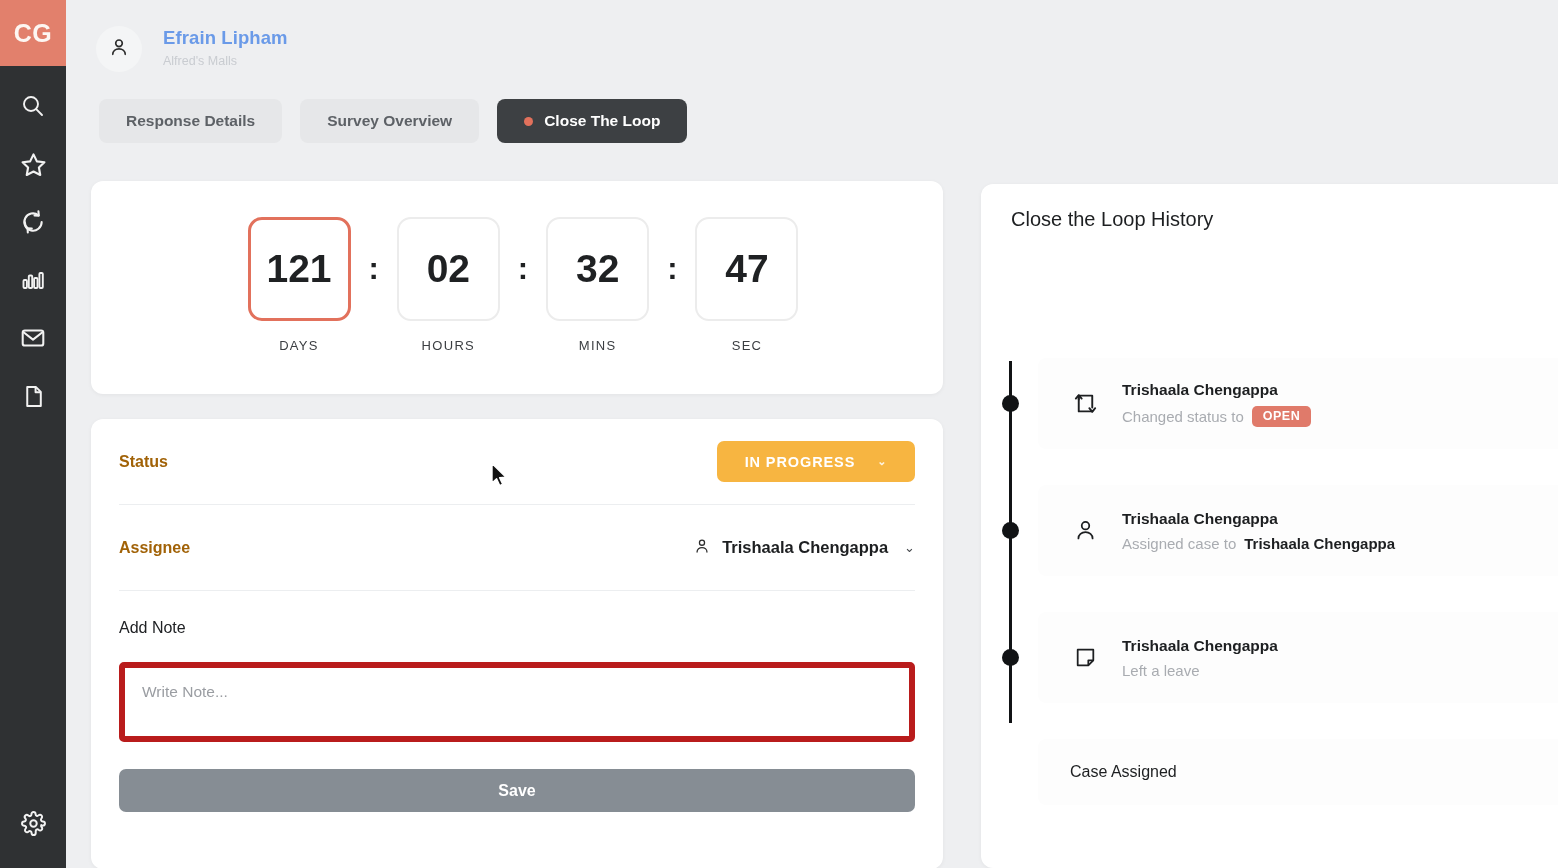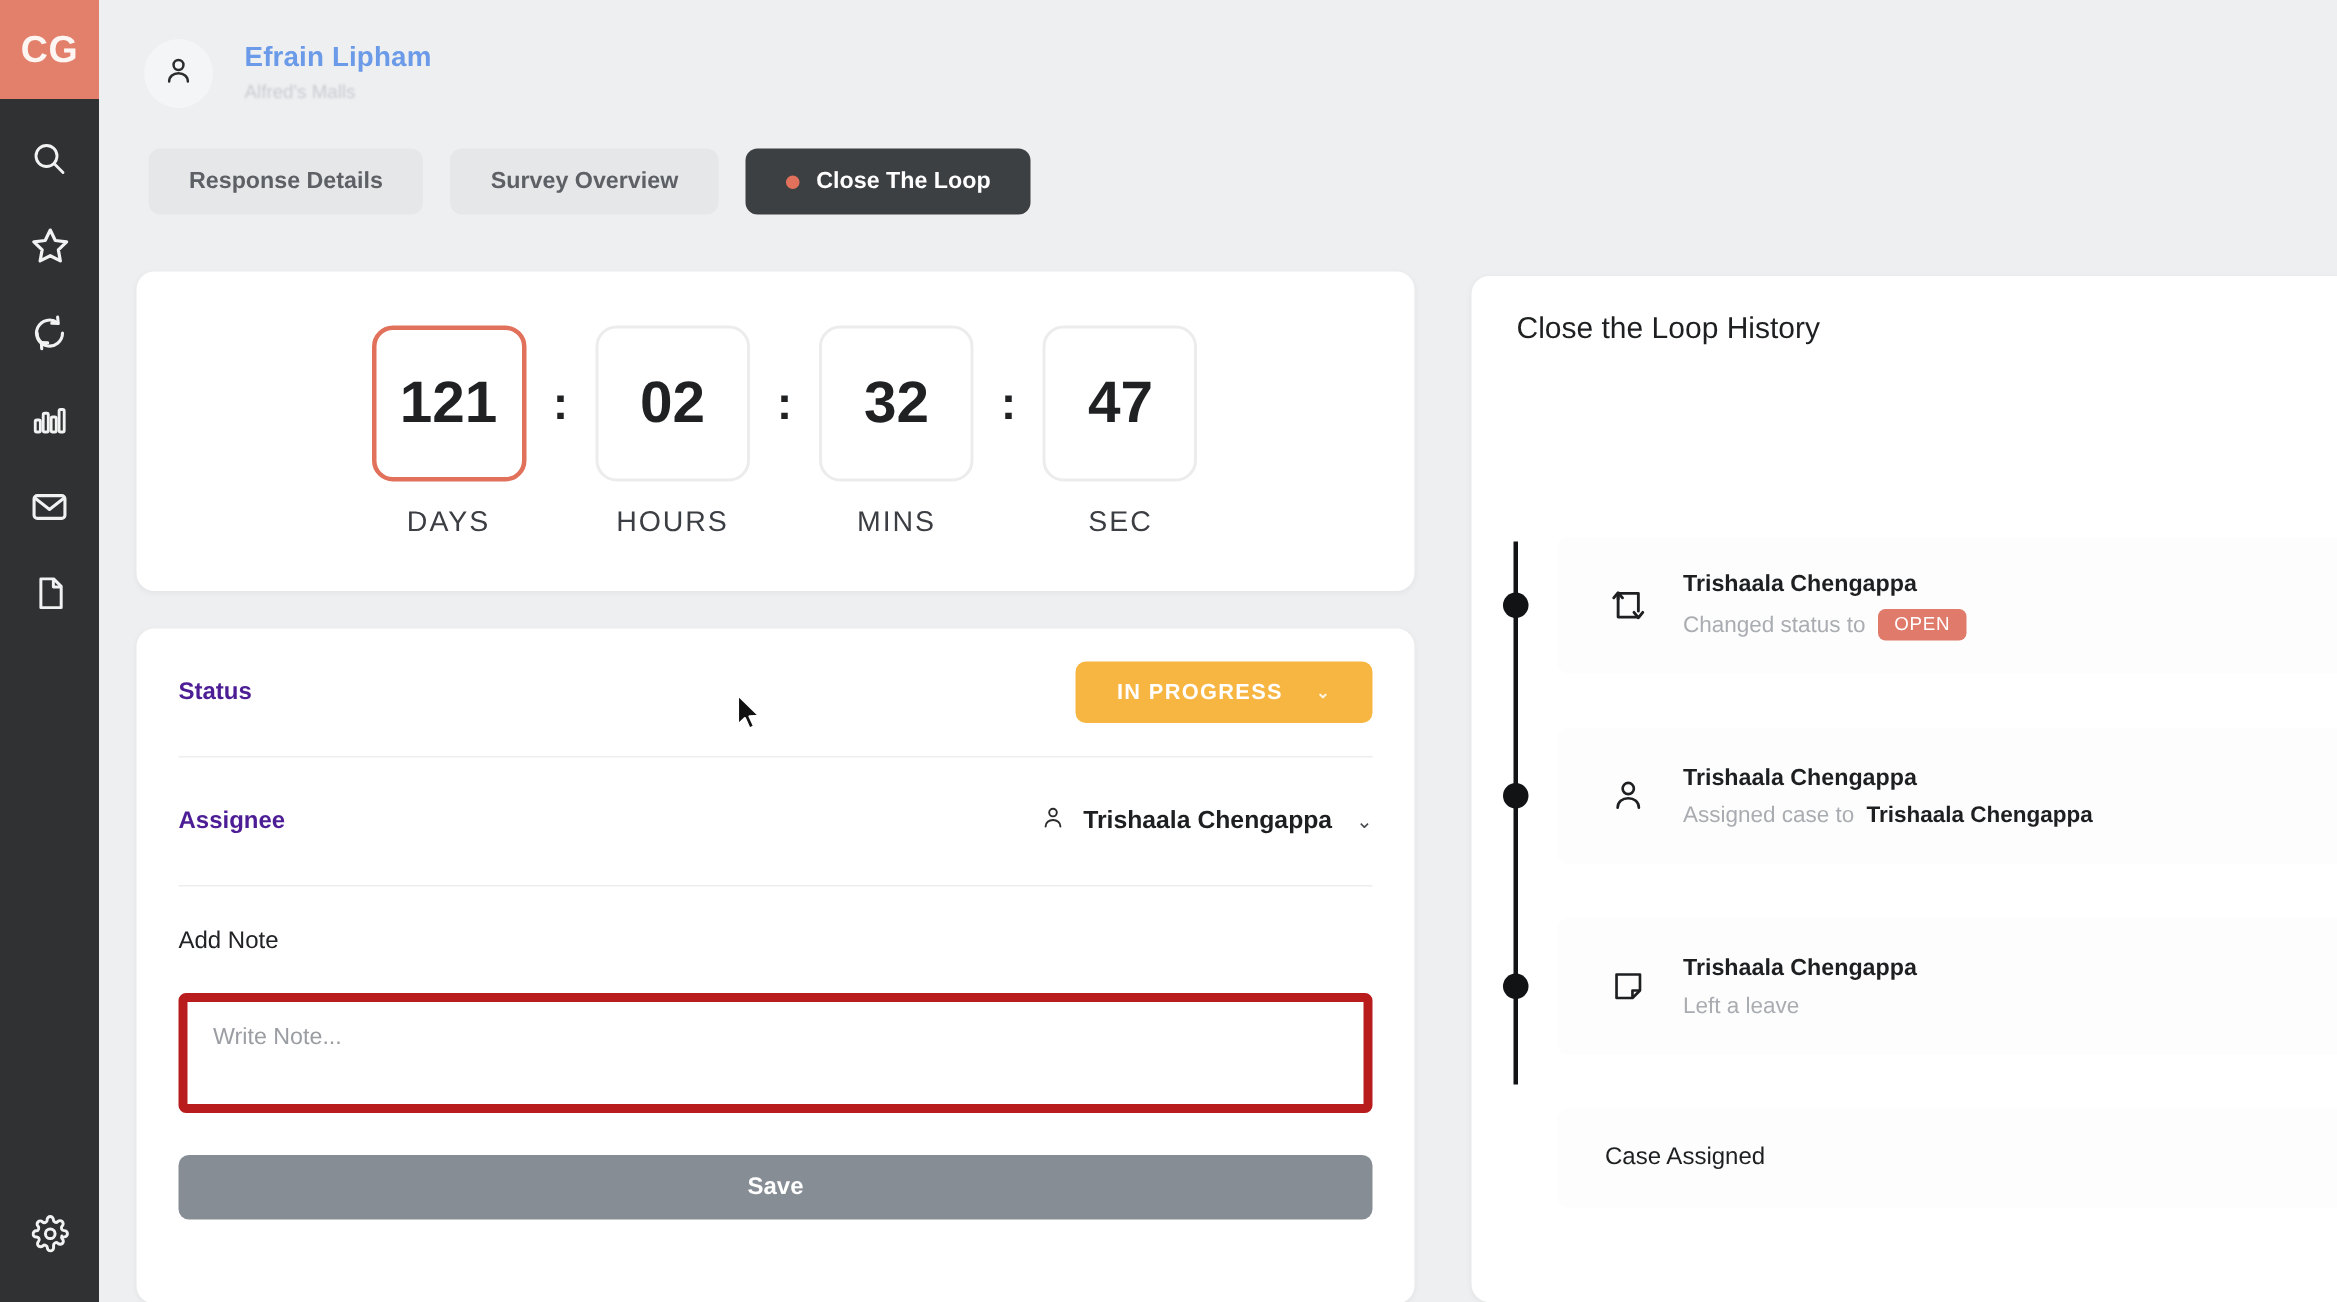--- a/index.html
+++ b/index.html
@@ -82,33 +82,33 @@
   }
   .tunit { display: flex; flex-direction: column; align-items: center; }
   .tbox {
     width: 103px; height: 104px;
     border: 2px solid #ececec; border-radius: 14px;
     background: #fff;
     display: flex; align-items: center; justify-content: center;
     font-size: 39px; font-weight: bold; color: #1f2123;
   }
   .tbox.hl { border-color: #e2715c; border-width: 3px; }
-  .tlabel { margin-top: 17px; font-size: 19px; color: #3b3e42; letter-spacing: 1.3px; }
+  .tlabel { margin-top: 17px; font-size: 13px; color: #3b3e42; letter-spacing: 1.3px; }
   .tsep {
     font-size: 31px; font-weight: bold; color: #1f2123;
     margin: 0 18px; line-height: 104px;
   }
 
   
   #form-card { margin-top: 25px; height: 450px; position: relative; padding: 0 28px; }
   .frow {
     height: 86px; display: flex; align-items: center; justify-content: space-between;
     border-bottom: 1px solid #eceef0;
   }
-  .flabel { font-size: 16px; font-weight: bold; color: #4c1d95; }
+  .flabel { font-size: 16px; font-weight: bold; color: #a16207; }
   #status-btn {
     width: 198px; height: 41px; border-radius: 7px;
     background: #f7b541; border: none;
     display: flex; align-items: center; justify-content: center; gap: 22px;
     color: #ffffff; font-size: 14.5px; font-weight: bold; letter-spacing: .9px;
     cursor: pointer;
   }
   #status-btn .chev { font-size: 11px; opacity: .85; }
   #assignee-val {
     display: flex; align-items: center; gap: 11px;
@@ -172,21 +172,21 @@
   }
   .hicon { width: 30px; flex: none; display: flex; align-items: center; justify-content: center; }
   .hicon svg { stroke: #1d1f21; fill: none; stroke-width: 1.7; }
   .hname { font-size: 15.5px; font-weight: bold; color: #1d1f21; }
   .hdesc { margin-top: 7px; font-size: 15px; color: #a9acb1; display: flex; align-items: center; gap: 8px; }
   .hdesc b { color: #1d1f21; }
   .badge-open {
     display: inline-flex; align-items: center; justify-content: center;
     background: #e07a6a; color: #ffffff;
     border-radius: 5px; padding: 3px 11px 4px;
-    font-size: 12.5px; font-weight: normal; letter-spacing: .5px;
+    font-size: 12.5px; font-weight: bold; letter-spacing: .5px;
   }
   #case-assigned {
     position: absolute; left: 57px; top: 472px; width: 543px; height: 66px;
     background: #fdfdfd; border-radius: 8px 0 0 8px;
     display: flex; align-items: center; padding-left: 32px;
     font-size: 16px; color: #1d1f21;
   }
 
   
   #cursor { position: absolute; left: 490px; top: 462px; pointer-events: none; }

